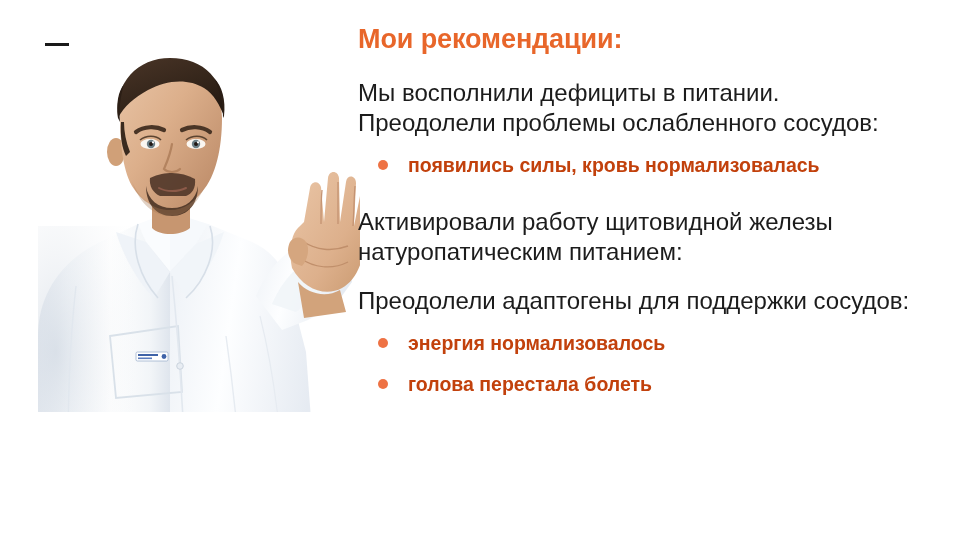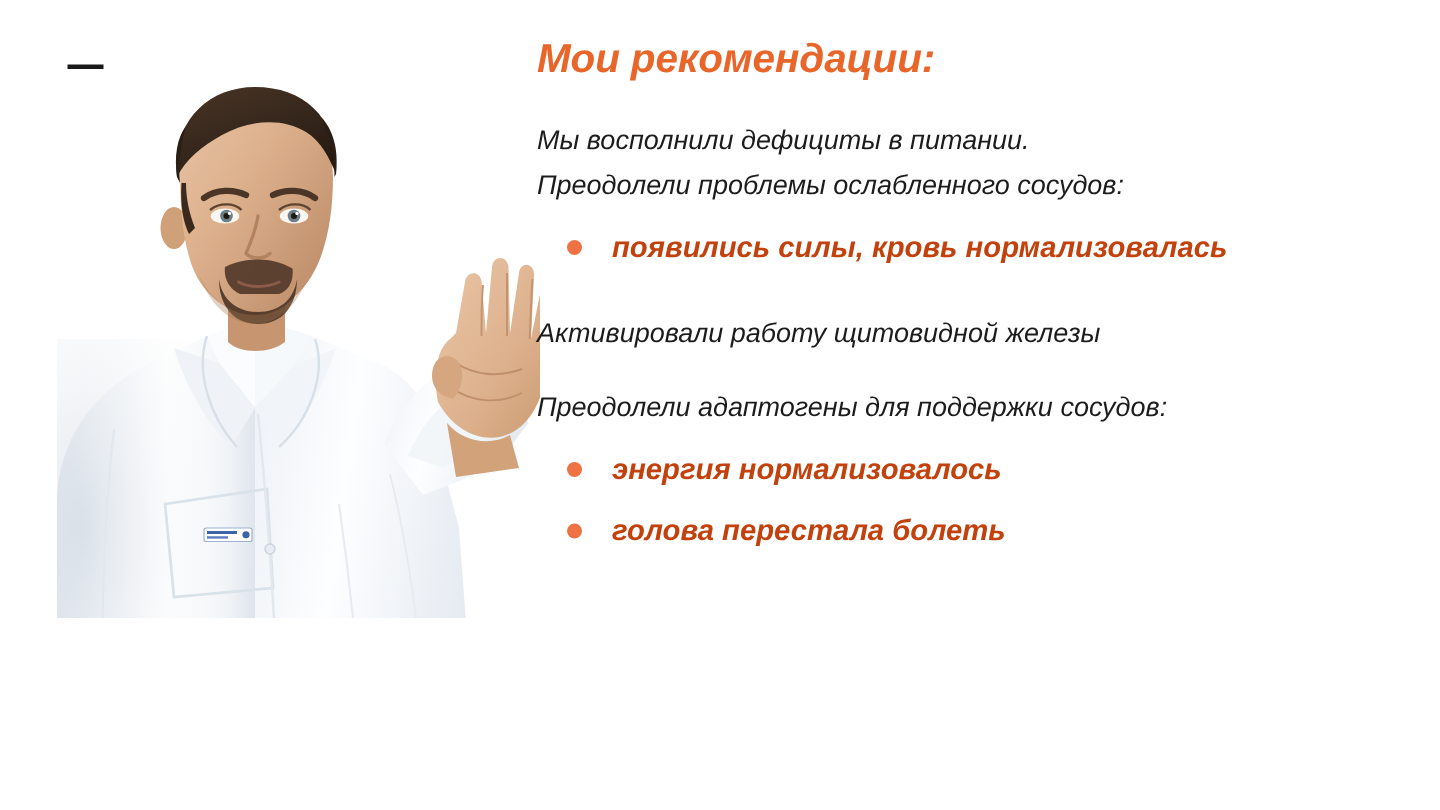--- a/index.html
+++ b/index.html
@@ -8,21 +8,20 @@
     padding: 0;
     background: #ffffff;
   }
   .slide {
     position: relative;
     width: 960px;
     height: 412px;
     background: #ffffff;
     overflow: hidden;
     font-family: "Liberation Sans", "DejaVu Sans", sans-serif;
-    font-style: italic;
   }
 
   
   .dash-mark {
     position: absolute;
     left: 45px;
     top: 43px;
     width: 24px;
     height: 3px;
     background: #1a1a1a;
@@ -49,21 +48,21 @@
     color: #E8662A;
     font-size: 27px;
     font-weight: bold;
     line-height: 34px;
     letter-spacing: -0.1px;
     margin: 0 0 22px 0;
     white-space: nowrap;
   }
   .para {
     color: #1c1c1c;
-    font-size: 18px;
+    font-size: 24px;
     font-weight: normal;
     line-height: 30px;
     margin: 0;
   }
   .para .ln { display: block; }
 
   .bullets {
     list-style: none;
     margin: 13px 0 12px 0;
     padding: 0 0 0 20px;
@@ -268,20 +267,21 @@
           <span class="ln">появились силы, кровь нормализовалась</span>
         </li>
       </ul>
     </div>
 
     <div class="gap-a"></div>
 
     <div>
       <p class="para">
         <span class="ln">Активировали работу щитовидной железы</span>
+        <span class="ln">натуропатическим питанием:</span>
       </p>
     </div>
 
     <div class="gap-b"></div>
 
     <div>
       <p class="para">
         <span class="ln">Преодолели адаптогены для поддержки сосудов:</span>
       </p>
       <ul class="bullets tight">

